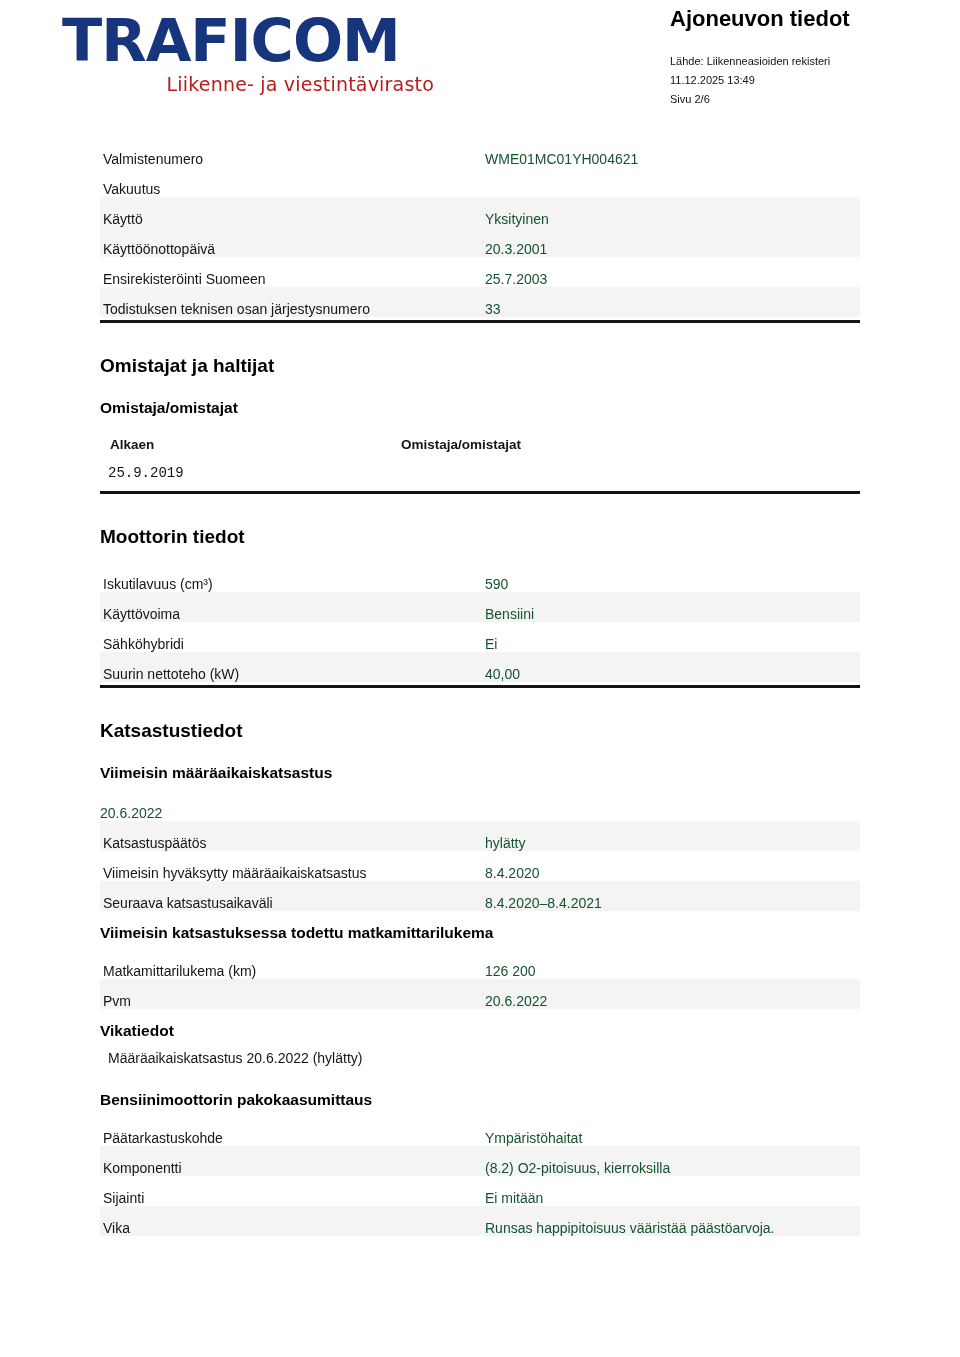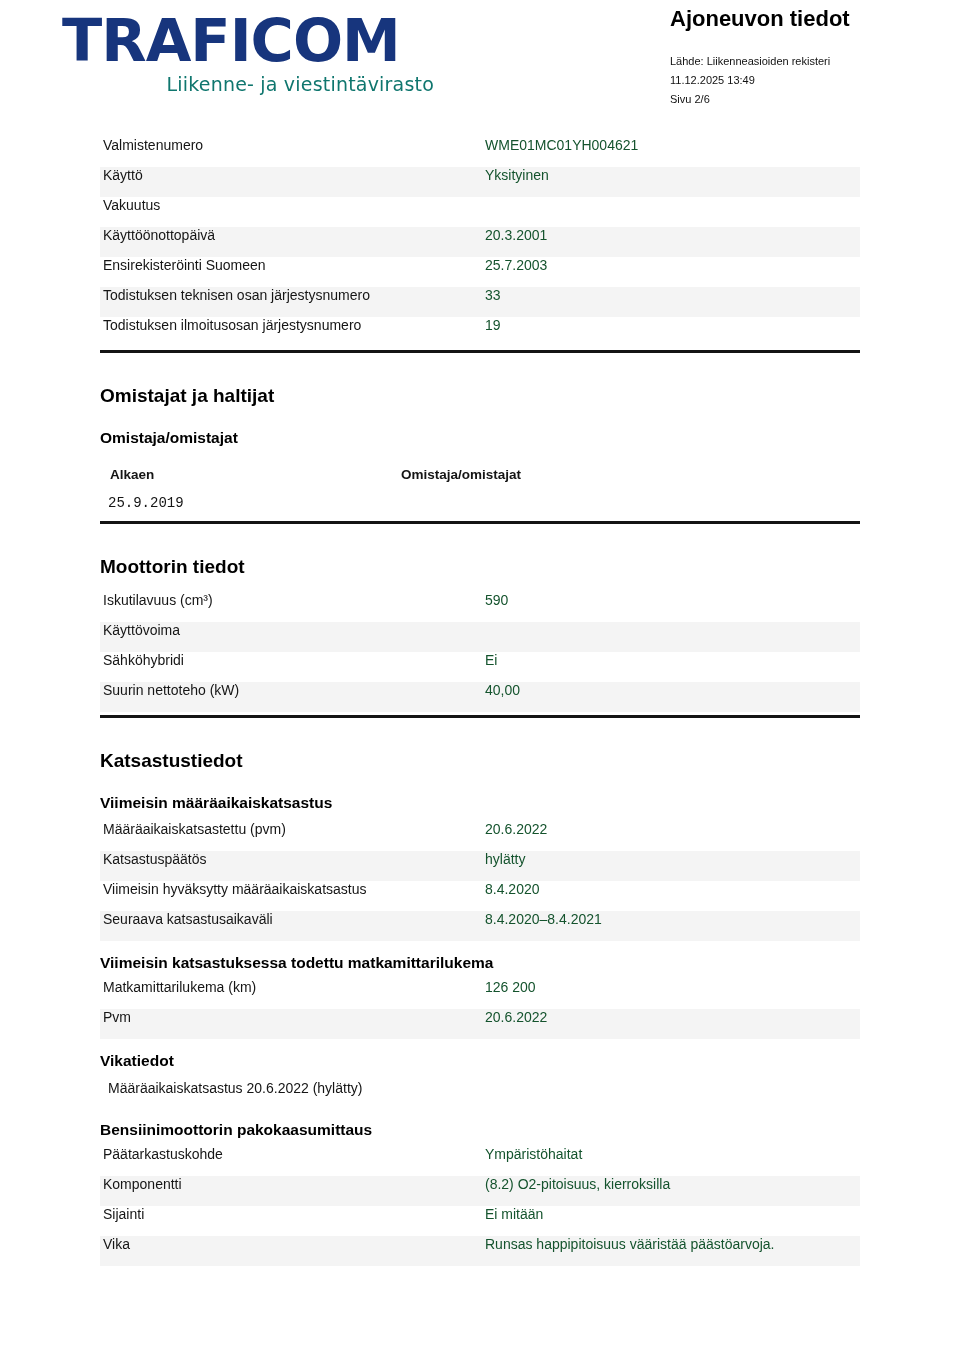--- a/index.html
+++ b/index.html
@@ -13,31 +13,31 @@
   
   .logo-block { position:absolute; left:62px; top:10px; width:372px; }
   .logo-text {
     font-family:"DejaVu Sans", sans-serif;
     font-weight:bold; font-size:59px; line-height:62px;
     color:#17357d; letter-spacing:-1px; white-space:nowrap;
   }
   .logo-tagline {
     font-family:"DejaVu Sans", sans-serif;
     text-align:right; font-size:19px; line-height:22px;
-    color:#0f766e; margin-top:1px; letter-spacing:0.2px;
+    color:#b91c1c; margin-top:1px; letter-spacing:0.2px;
   }
   .header-meta { position:absolute; left:626px; top:6px; width:330px;margin-left:44px; }
   .doc-title { font-weight:bold; font-size:22px; line-height:26px; color:#000; margin:0 0 20px 0; }
   .meta-line { font-size:11px; line-height:19px; color:#111; }
 
   
   .content { position:absolute; left:100px; top:137px; width:760px; }
 
   .kv-table { width:100%; }
-  .kv-row { display:flex; align-items:flex-start; min-height:30px; font-size:14px; }
+  .kv-row { display:flex; align-items:flex-end; min-height:30px; font-size:14px; }
   .kv-row.striped { background:#f4f4f4; }
   .kv-label { width:382px; padding-left:3px; flex:none; color:#151515; }
   .kv-value { flex:1; color:#14532d; }
 
   .rule { height:3px; background:#141414; margin:3px 0 0 0; }
 
   h2.section-heading {
     font-size:19px; line-height:22px; font-weight:bold; color:#000;
     margin:32px 0 0 0;
   }
@@ -76,43 +76,39 @@
     <div class="meta-line">Sivu 2/6</div>
   </div>
 
   <div class="content">
 
     <div class="kv-table">
       <div class="kv-row">
         <div class="kv-label">Valmistenumero</div>
         <div class="kv-value">WME01MC01YH004621</div>
       </div>
+      <div class="kv-row">
+        <div class="kv-label">Vakuutus</div>
+        <div class="kv-value"></div>
+      </div>
       <div class="kv-row striped">
         <div class="kv-label">Käyttö</div>
         <div class="kv-value">Yksityinen</div>
       </div>
-      <div class="kv-row">
-        <div class="kv-label">Vakuutus</div>
-        <div class="kv-value"></div>
-      </div>
       <div class="kv-row striped">
         <div class="kv-label">Käyttöönottopäivä</div>
         <div class="kv-value">20.3.2001</div>
       </div>
       <div class="kv-row">
         <div class="kv-label">Ensirekisteröinti Suomeen</div>
         <div class="kv-value">25.7.2003</div>
       </div>
       <div class="kv-row striped">
         <div class="kv-label">Todistuksen teknisen osan järjestysnumero</div>
         <div class="kv-value">33</div>
-      </div>
-      <div class="kv-row">
-        <div class="kv-label">Todistuksen ilmoitusosan järjestysnumero</div>
-        <div class="kv-value">19</div>
       </div>
     </div>
 
     <div class="rule"></div>
 
     <h2 class="section-heading">Omistajat ja haltijat</h2>
     <h3 class="sub-heading">Omistaja/omistajat</h3>
 
     <div class="owners-header-row">
       <div class="owners-col-alkaen">Alkaen</div>
@@ -126,39 +122,39 @@
     <div class="rule"></div>
 
     <h2 class="section-heading">Moottorin tiedot</h2>
     <div class="kv-table mt14">
       <div class="kv-row">
         <div class="kv-label">Iskutilavuus (cm³)</div>
         <div class="kv-value">590</div>
       </div>
       <div class="kv-row striped">
         <div class="kv-label">Käyttövoima</div>
+        <div class="kv-value">Bensiini</div>
       </div>
       <div class="kv-row">
         <div class="kv-label">Sähköhybridi</div>
         <div class="kv-value">Ei</div>
       </div>
       <div class="kv-row striped">
         <div class="kv-label">Suurin nettoteho (kW)</div>
         <div class="kv-value">40,00</div>
       </div>
     </div>
 
     <div class="rule"></div>
 
     <h2 class="section-heading">Katsastustiedot</h2>
 
     <h3 class="sub-heading">Viimeisin määräaikaiskatsastus</h3>
     <div class="kv-table mt10">
       <div class="kv-row">
-        <div class="kv-label">Määräaikaiskatsastettu (pvm)</div>
         <div class="kv-value">20.6.2022</div>
       </div>
       <div class="kv-row striped">
         <div class="kv-label">Katsastuspäätös</div>
         <div class="kv-value">hylätty</div>
       </div>
       <div class="kv-row">
         <div class="kv-label">Viimeisin hyväksytty määräaikaiskatsastus</div>
         <div class="kv-value">8.4.2020</div>
       </div>

